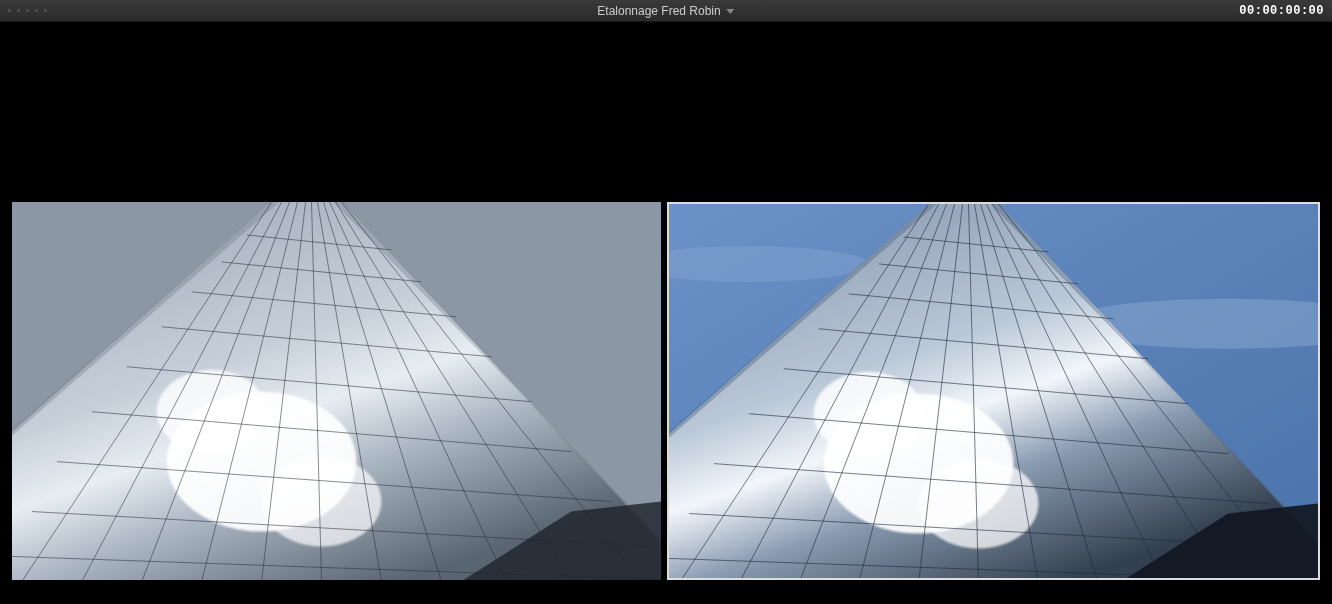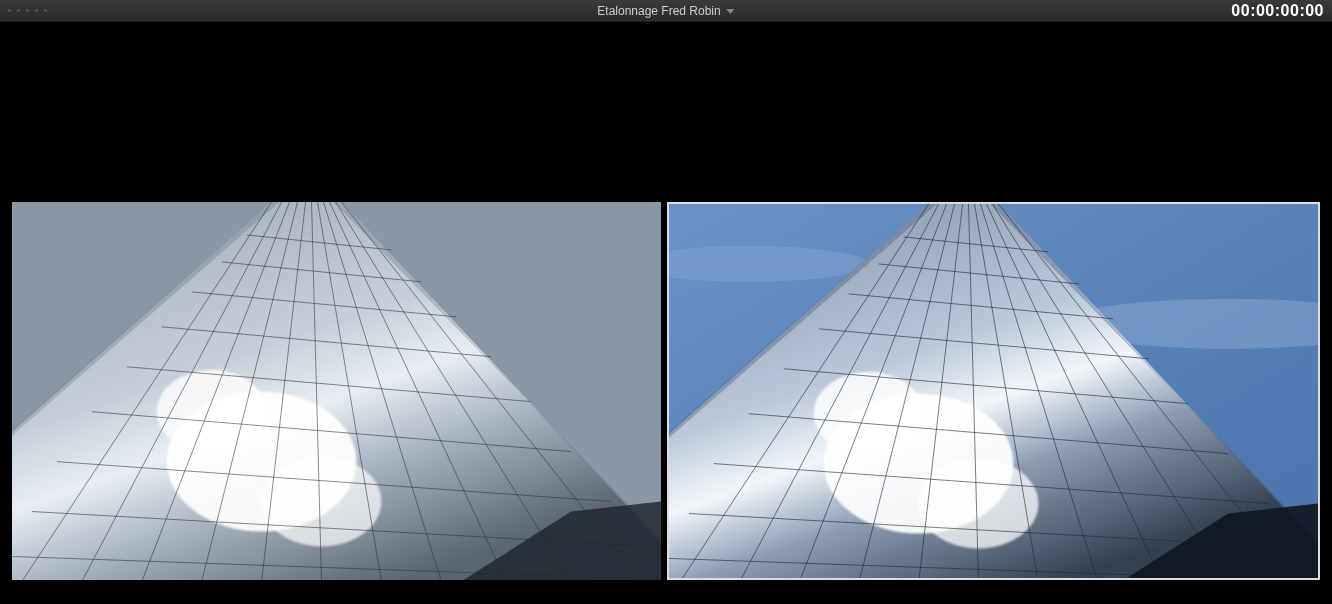--- a/index.html
+++ b/index.html
@@ -45,22 +45,22 @@
       width: 0; height: 0;
       border-left: 4px solid transparent;
       border-right: 4px solid transparent;
       border-top: 5px solid #888;
       margin-top: 1px;
     }
     .timecode {
       position: absolute;
       right: 8px;
       color: #fff;
-      font-family: Liberation Sans, sans-serif;
-      font-size: 16px;
+      font-family: Liberation Mono, monospace;
+      font-size: 12px;
       font-weight: bold;
       letter-spacing: 0.5px;
     }
     .viewer-area {
       position: absolute;
       top: 22px;
       left: 0; right: 0; bottom: 0;
       background: #000;
     }
     .viewers {

